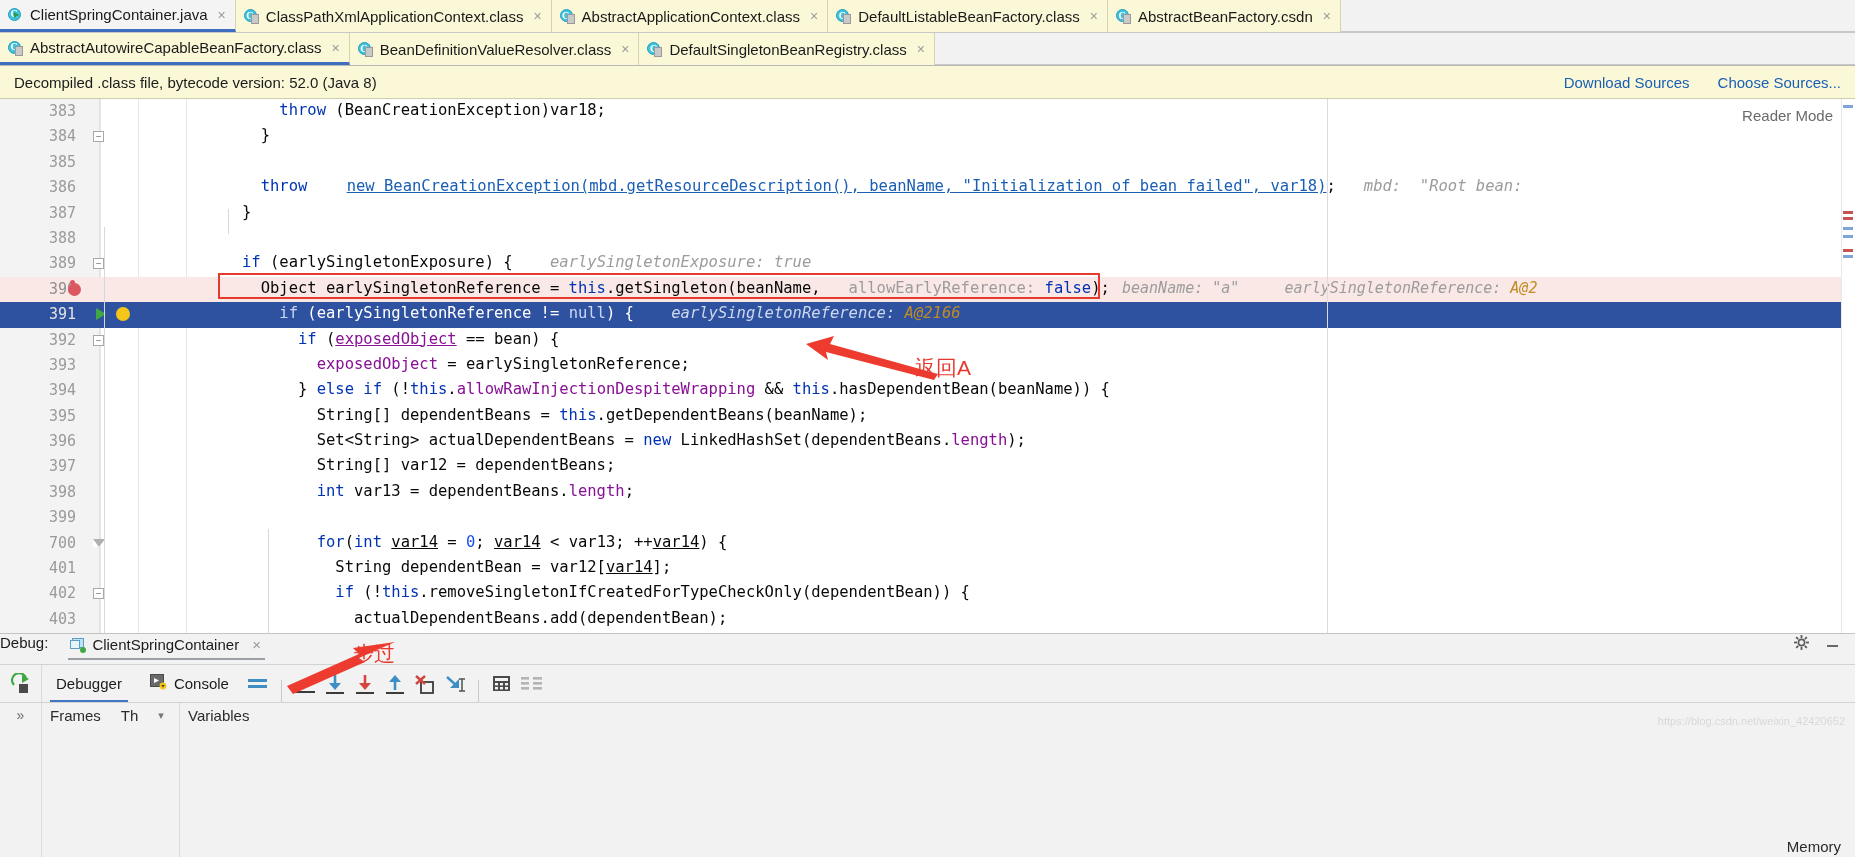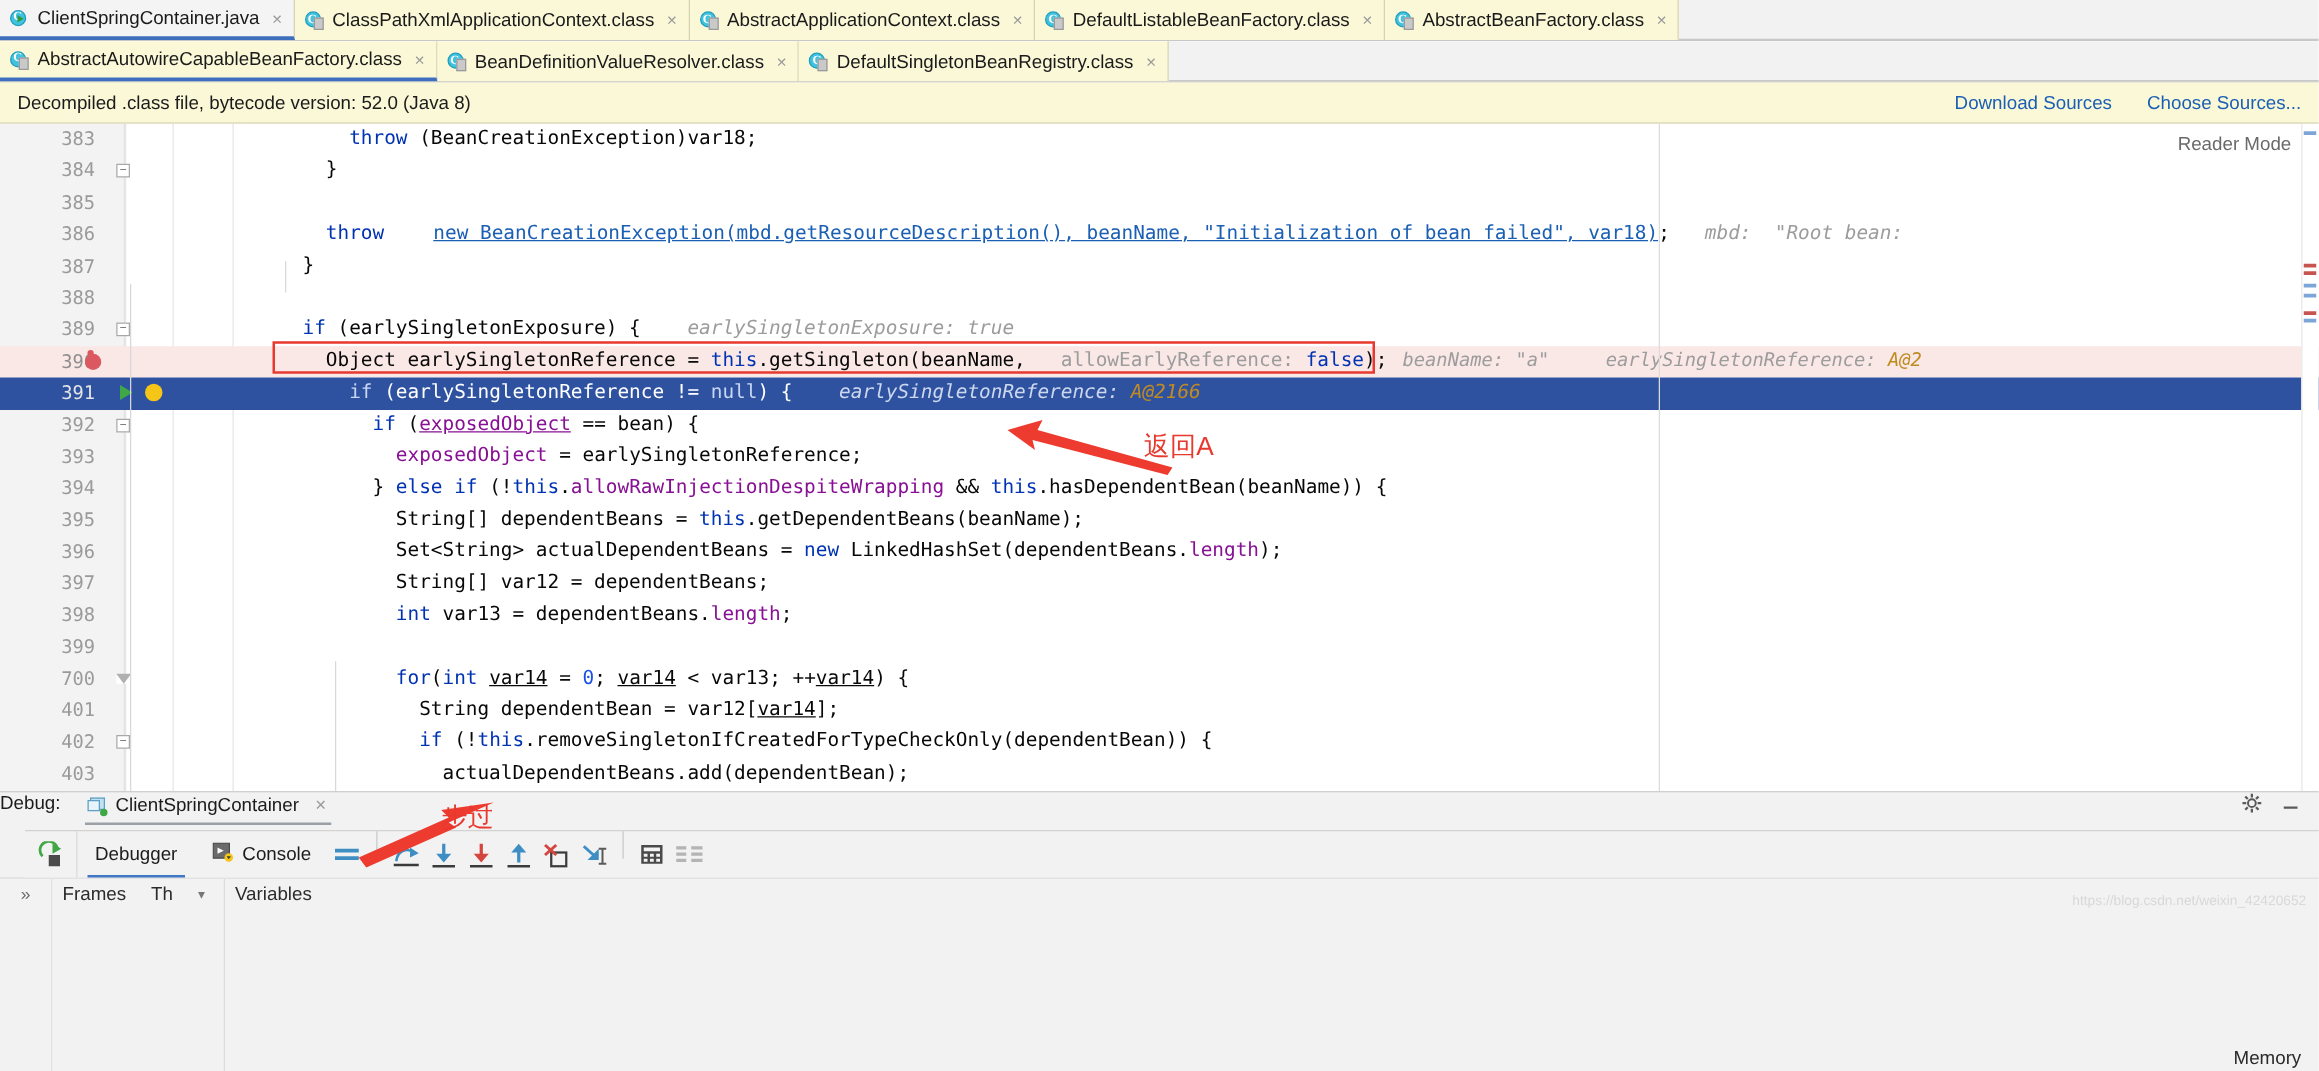--- a/index.html
+++ b/index.html
@@ -243,25 +243,24 @@
   .runicon .dotg {
     position: absolute; right: -1px; bottom: -1px; width: 6px; height: 6px;
     border-radius: 50%; background: #3fa845;
   }
   .dbg-head .x {
     color: #9a9a9a; font-size: 15px; margin-left: 6px;
   }
   .dbg-head .hgear { margin-left: auto; display: flex; gap: 14px; padding-right: 14px; }
 
   .dbg-toolbar {
-    height: 38px; display: flex; align-items: flex-start;
+    height: 38px; display: flex; align-items: flex-end;
     border-top: 1px solid #d2d2d2;
     background: #f2f2f2;
     position: relative;
-    margin-left: 20px;
   }
   .rerun-cell {
     width: 42px; display: flex; align-items: center; justify-content: center;
     border-right: 1px solid #dadada; height: 100%;
   }
   .dtab {
     padding: 0 14px; height: 100%;
     display: flex; align-items: center; gap: 7px;
     font-size: 15px; color: #1b1b1b; position: relative;
   }
@@ -358,21 +357,21 @@
         </span>
         <span>DefaultListableBeanFactory.class</span>
         <span class="tclose">×</span>
       </div>
       <div class="tab">
         <span class="ficon cls">
           <span class="disc"></span>
           <span class="cc">C</span>
           <span class="page"></span>
         </span>
-        <span>AbstractBeanFactory.class</span>
+        <span>AbstractBeanFactory.csdn</span>
         <span class="tclose">×</span>
       </div>
       <div class="tabfill"></div>
     </div>
 
   <div class="tabrow row2" id="tabrow2">
       <div class="tab active-yellow">
         <span class="ficon cls">
           <span class="disc"></span>
           <span class="cc">C</span>
@@ -459,21 +458,21 @@
       <div class="mark" style="top:136px; background:#7ea5d8;"></div>
       <div class="mark" style="top:150px; background:#c75450;"></div>
       <div class="mark" style="top:156px; background:#7ea5d8;"></div>
     </div>
   </div>
 
   <svg style="position:absolute; left:800px; top:330px; width:140px; height:50px;">
     <defs></defs>
     <polygon points="6,14 34,6 30,14 138,44 134,50 26,22 28,30" fill="#ed3b2f"></polygon>
   </svg>
-  <div class="anno-text" id="anno0" style="left: 915px; top: 343px;">返回A</div>
+  <div class="anno-text" id="anno0" style="left: 915px; top: 354px;">返回A</div>
 
   <div class="debugpanel">
     <div class="dbg-head">
       <span class="dbg-label">Debug:</span>
       <span class="dbg-tabchip">
         <span class="runicon">
           <span class="sq1"></span>
             <span class="sq2"></span>
             <span class="dotg"></span>
         </span>

